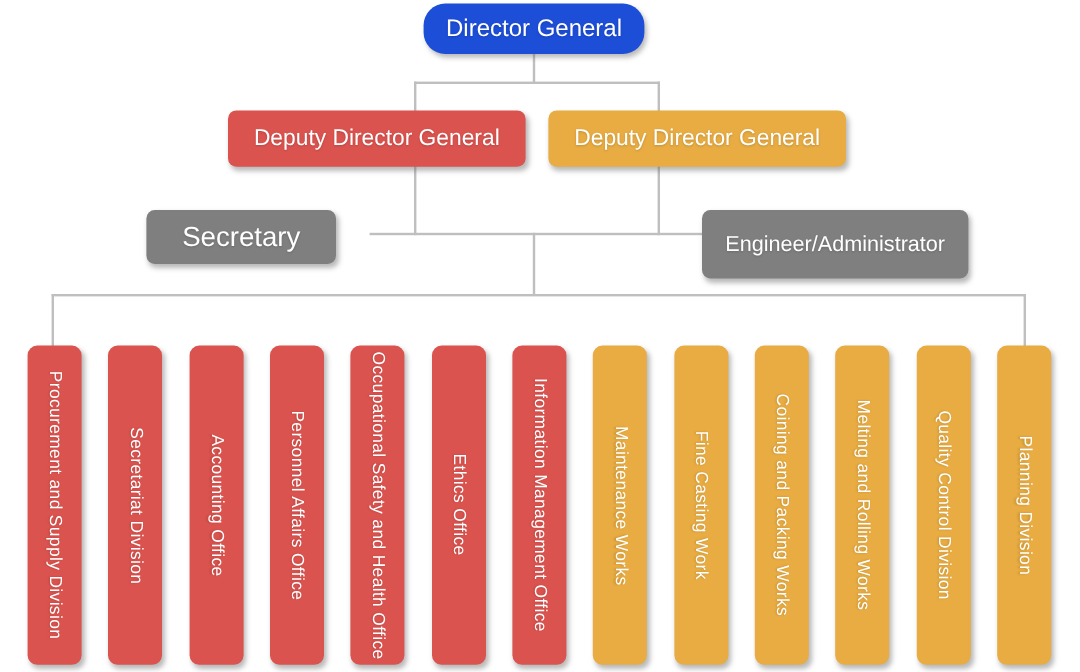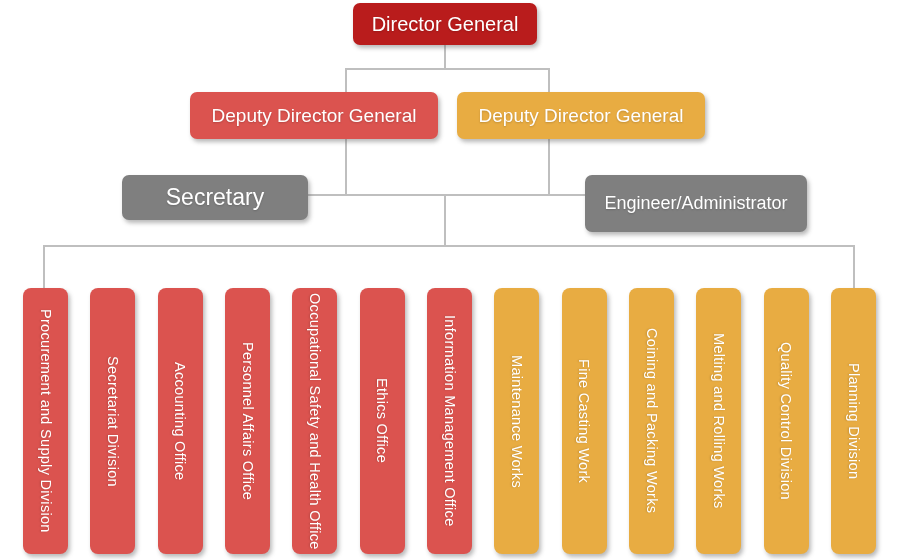--- a/index.html
+++ b/index.html
@@ -11,21 +11,21 @@
   .node{
     position:absolute;z-index:2;display:flex;align-items:center;justify-content:center;
     color:#ffffff;border-radius:7px;
     box-shadow:2px 3px 4px rgba(100,100,100,0.45);
     text-shadow:0 1px 2px rgba(0,0,0,0.18);
     white-space:nowrap;
   }
   .node.root{left:353px;top:3px;width:184px;height:42px;font-size:20px;}
   .node.deputy-left{left:190px;top:92px;width:248px;height:47px;font-size:19px;}
   .node.deputy-right{left:457px;top:92px;width:248px;height:47px;font-size:19px;}
-  .node.secretary{left:122px;top:175px;width:186px;height:45px;font-size:23px;}
+  .node.secretary{left:122px;top:175px;width:158px;height:45px;font-size:23px;}
   .node.engineer{left:585px;top:175px;width:222px;height:57px;font-size:18px;}
   .depts{
     position:absolute;left:23px;top:288px;width:853px;height:266px;z-index:2;
     display:flex;justify-content:space-between;
   }
   .dept{
     width:45px;height:266px;border-radius:8px;
     display:flex;align-items:center;justify-content:center;
     color:#ffffff;box-shadow:2px 3px 4px rgba(100,100,100,0.45);
     text-shadow:0 1px 2px rgba(0,0,0,0.18);
@@ -44,21 +44,21 @@
   <div class="line" style="left: 444px; top: 45px; width: 2px; height: 25px; background-color: rgb(191, 191, 191);"></div>
   <div class="line" style="left: 345px; top: 68px; width: 205px; height: 2px; background-color: rgb(191, 191, 191);"></div>
   <div class="line" style="left: 345px; top: 68px; width: 2px; height: 128px; background-color: rgb(191, 191, 191);"></div>
   <div class="line" style="left: 548px; top: 68px; width: 2px; height: 128px; background-color: rgb(191, 191, 191);"></div>
   <div class="line" style="left: 308px; top: 194px; width: 277px; height: 2px; background-color: rgb(191, 191, 191);"></div>
   <div class="line" style="left: 444px; top: 194px; width: 2px; height: 52px; background-color: rgb(191, 191, 191);"></div>
   <div class="line" style="left: 43px; top: 245px; width: 812px; height: 2px; background-color: rgb(191, 191, 191);"></div>
   <div class="line" style="left: 43px; top: 245px; width: 2px; height: 44px; background-color: rgb(191, 191, 191);"></div>
   <div class="line" style="left: 853px; top: 245px; width: 2px; height: 44px; background-color: rgb(191, 191, 191);"></div>
 
-  <div class="node root" style="background-color: #b91c1c;">
+  <div class="node root" style="background-color: #1d4ed8; border-radius: 18px;">
     <span>Director General</span>
   </div>
 
   <div class="node deputy-left" style="background-color: rgb(219, 83, 79);">
     <span>Deputy Director General</span>
   </div>
   <div class="node deputy-right" style="background-color: rgb(232, 172, 66);">
     <span>Deputy Director General</span>
   </div>
 

